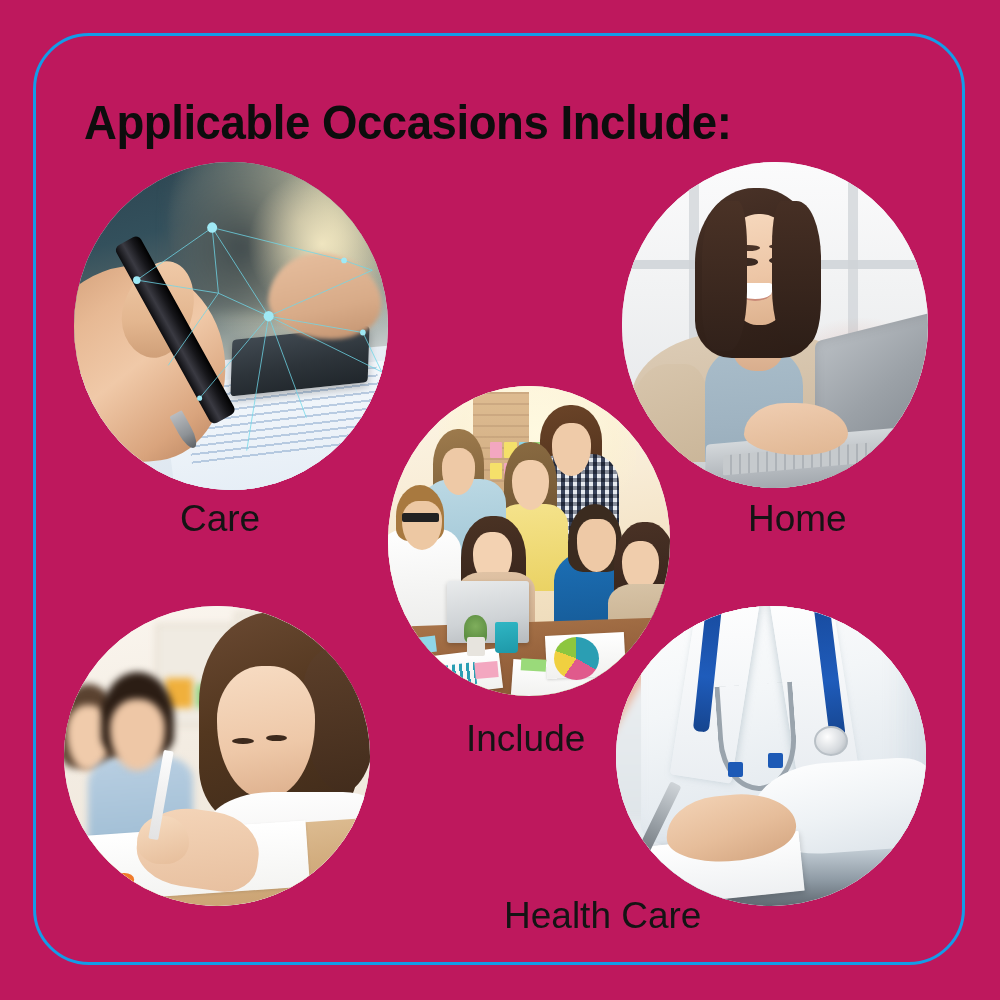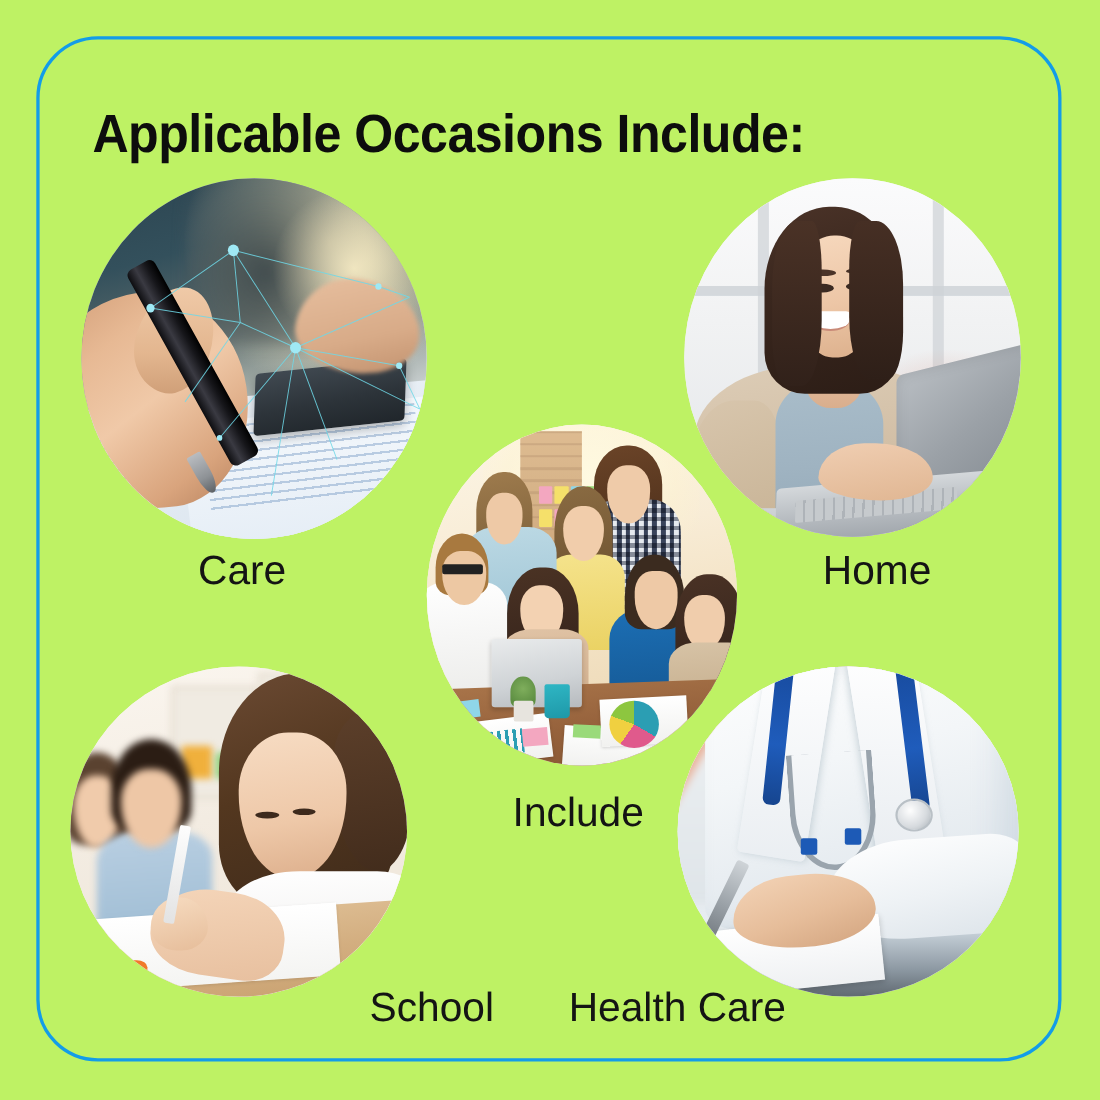--- a/index.html
+++ b/index.html
@@ -8,21 +8,21 @@
     background: #ffffff;
   }
   body {
     font-family: "Liberation Sans", sans-serif;
   }
 
   .page {
     position: relative;
     width: 1000px;
     height: 1000px;
-    background: #bef264;
+    background: #be185d;
     overflow: hidden;
   }
 
   
   .frame {
     position: absolute;
     left: 33px;
     top: 33px;
     width: 932px;
     height: 932px;
@@ -682,21 +682,20 @@
         <div class="sh sch-arm"></div>
         <div class="sh" style="left:24%; top:70%; width:17%; height:16%; background:linear-gradient(165deg,#f7dcc1 0%,#e6bd9a 100%); border-radius:48% 48% 45% 45% / 56% 56% 44% 44%;"></div>
         <div class="sh sch-pencil"></div>
         <div class="sh sch-foam" style="left:3%; bottom:12%; width:8%; height:5%; background:#8fd17a;"></div>
         <div class="sh sch-foam" style="left:6%; bottom:6%; width:8%; height:5%; background:#f2d23f;"></div>
         <div class="sh sch-foam" style="left:14%; bottom:5%; width:9%; height:6%; background:#f07a2a;"></div>
         <div class="sh sch-foam" style="left:17%; bottom:-1%; width:10%; height:6%; background:#e8531f;"></div>
       </div>
     </div>
   </div>
-  <div class="lbl" style="left:336px; top:895px;">School</div>
 
   <div class="tile" style="left:616px; top:606px; width:310px; height:300px;">
     <div class="circle">
       <div class="scene hc-bg">
         <div class="sh hc-blurbg"></div>
         <div class="sh hc-neck"></div>
         <div class="sh hc-sweater"></div>
         <div class="sh hc-coat"></div>
         <div class="sh hc-lapel-l"></div>
         <div class="sh hc-lapel-r"></div>
@@ -707,15 +706,15 @@
         <div class="sh hc-clip2"></div>
         <div class="sh hc-chest"></div>
         <div class="sh hc-desk"></div>
         <div class="sh hc-sleeve"></div>
         <div class="sh hc-paper"></div>
         <div class="sh hc-hand"></div>
         <div class="sh hc-pen"></div>
       </div>
     </div>
   </div>
-  <div class="lbl" style="left:504px; top:895px;margin-left:13px;">Health Care</div>
+  <div class="lbl" style="left:504px; top:895px;">Health Care</div>
 
 </div>
 
 </body></html>

